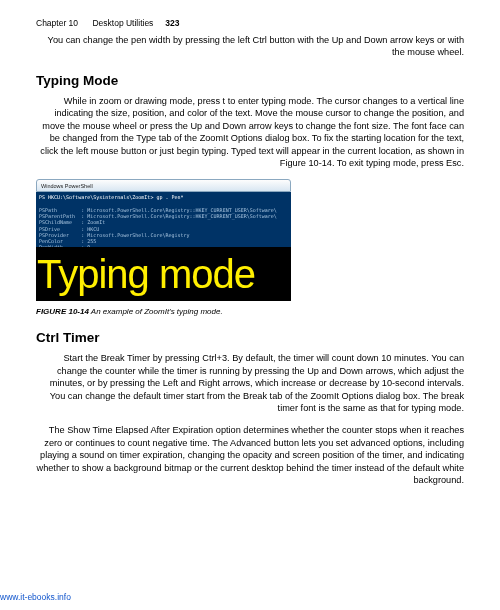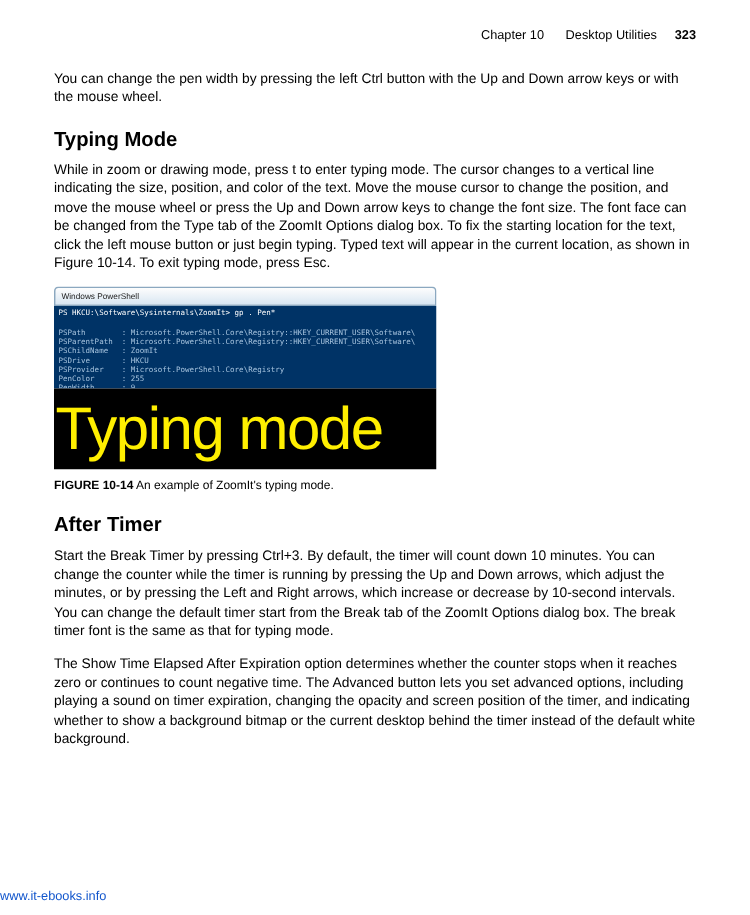--- a/index.html
+++ b/index.html
@@ -11,37 +11,36 @@
       width: 500px;
       height: 610px;
       background: #fff;
       font-family: 'Segoe UI', Tahoma, sans-serif;
       font-size: 9.2px;
       color: #000;
       padding: 18px 36px 14px 36px;
       position: relative;
     }
     .header {
-      text-align: right;
       font-size: 8.5px;
-      margin-bottom: 18px;
+      margin-bottom: 6px;
       color: #000;
     }
     .header .chapter {
       margin-right: 12px;
     }
     .header .pagenum {
       font-weight: bold;
     }
     .para {
       font-size: 9.2px;
       line-height: 1.35;
       color: #000;
       margin-bottom: 10px;
-      text-align: left;
+      text-align: right;
     }
     .heading {
       font-size: 13.5px;
       font-weight: bold;
       color: #000;
       margin-top: 14px;
       margin-bottom: 7px;
     }
     .figure {
       width: 255px;
@@ -92,20 +91,21 @@
       font-size: 40px;
       line-height: 54px;
       letter-spacing: -1px;
       padding-left: 1px;
       white-space: nowrap;
     }
     .caption {
       font-size: 8px;
       margin-top: 6px;
       margin-bottom: 6px;
+      font-style: italic;
     }
     .caption .figlabel {
       font-weight: bold;
     }
     .footer {
       position: absolute;
       bottom: 8px;
       left: 0;
       right: 0;
       text-align: left;
@@ -146,21 +146,21 @@
 
 </div>
   <div class="typing-overlay">Typing mode</div>
 </div>
 
 <div class="caption">
   <span class="figlabel">FIGURE 10-14</span>
   <span>An example of ZoomIt's typing mode.</span>
 </div>
 
-<h2 class="heading">After Timer</h2>
+<h2 class="heading">Ctrl Timer</h2>
 
 <p class="para">Start the Break Timer by pressing Ctrl+3. By default, the timer will count down 10 minutes. You can change the counter while the timer is running by pressing the Up and Down arrows, which adjust the minutes, or by pressing the Left and Right arrows, which increase or decrease by 10-second intervals. You can change the default timer start from the Break tab of the ZoomIt Options dialog box. The break timer font is the same as that for typing mode.</p>
 
 <p class="para">The Show Time Elapsed After Expiration option determines whether the counter stops when it reaches zero or continues to count negative time. The Advanced button lets you set advanced options, including playing a sound on timer expiration, changing the opacity and screen position of the timer, and indicating whether to show a background bitmap or the current desktop behind the timer instead of the default white background.</p>
 
 <div class="footer">
   <a href="#">www.it-ebooks.info</a>
 </div>
 
 </body></html>

